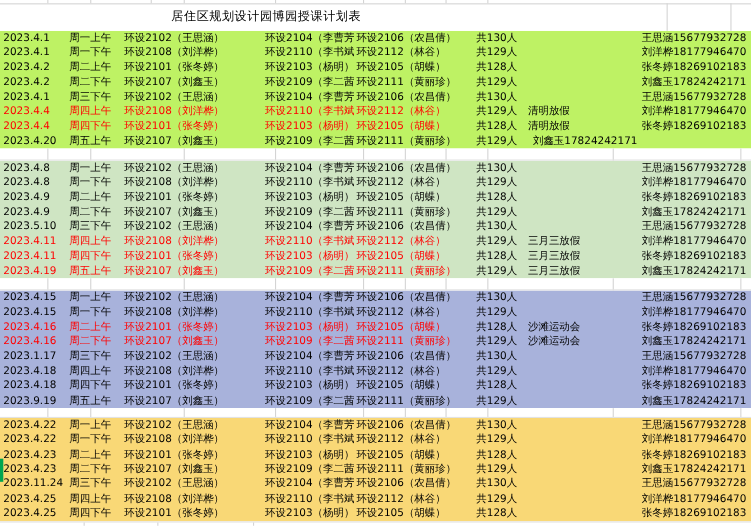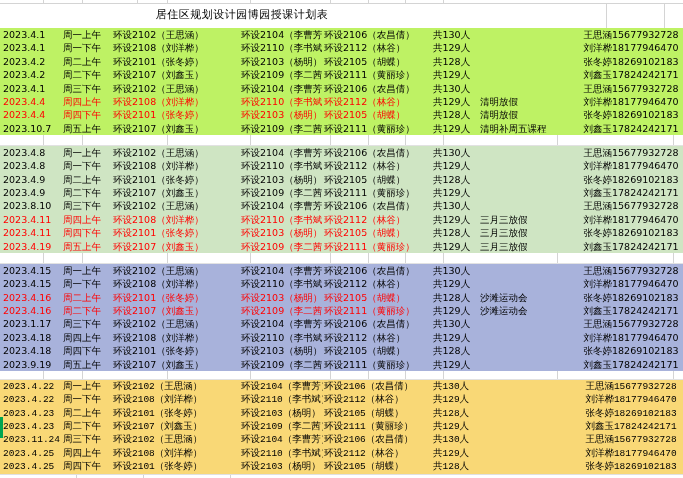--- a/index.html
+++ b/index.html
@@ -134,27 +134,26 @@
           <div class="cell c-date">2023.4.4</div>
           <div class="cell c-day">周四下午</div>
           <div class="cell c-c1">环设2101（张冬婷）</div>
           <div class="cell c-c2">环设2103（杨明）</div>
           <div class="cell c-c3">环设2105（胡蝶）</div>
           <div class="cell c-count">共128人</div>
           <div class="cell c-note">清明放假</div>
           <div class="cell c-contact">张冬婷18269102183</div>
         </div>
         <div class="row">
-          <div class="cell c-date">2023.10.7</div>
+          <div class="cell c-date">2023.4.20</div>
           <div class="cell c-day">周五上午</div>
           <div class="cell c-c1">环设2107（刘鑫玉）</div>
           <div class="cell c-c2">环设2109（李二茜）</div>
           <div class="cell c-c3">环设2111（黄丽珍）</div>
           <div class="cell c-count">共129人</div>
-          <div class="cell c-note">清明补周五课程</div>
           <div class="cell c-contact">刘鑫玉17824242171</div>
         </div>
       </div>
       <div class="gap" style="height: 10.8px;">
         <div class="vline" style="left: 43px;"></div>
         <div class="vline" style="left: 82px;"></div>
         <div class="vline" style="left: 167px;"></div>
         <div class="vline" style="left: 250px;"></div>
         <div class="vline" style="left: 330px;"></div>
         <div class="vline" style="left: 368px;"></div>
@@ -199,21 +198,21 @@
           <div class="cell c-date">2023.4.9</div>
           <div class="cell c-day">周二下午</div>
           <div class="cell c-c1">环设2107（刘鑫玉）</div>
           <div class="cell c-c2">环设2109（李二茜）</div>
           <div class="cell c-c3">环设2111（黄丽珍）</div>
           <div class="cell c-count">共129人</div>
           <div class="cell c-note"></div>
           <div class="cell c-contact">刘鑫玉17824242171</div>
         </div>
         <div class="row">
-          <div class="cell c-date">2023.8.10</div>
+          <div class="cell c-date">2023.5.10</div>
           <div class="cell c-day">周三下午</div>
           <div class="cell c-c1">环设2102（王思涵）</div>
           <div class="cell c-c2">环设2104（李曹芳）</div>
           <div class="cell c-c3">环设2106（农昌倩）</div>
           <div class="cell c-count">共130人</div>
           <div class="cell c-note"></div>
           <div class="cell c-contact">王思涵15677932728</div>
         </div>
         <div class="row red">
           <div class="cell c-date">2023.4.11</div>
@@ -347,21 +346,21 @@
         <div class="vline" style="left: 167px;"></div>
         <div class="vline" style="left: 250px;"></div>
         <div class="vline" style="left: 330px;"></div>
         <div class="vline" style="left: 368px;"></div>
         <div class="vline" style="left: 405px;"></div>
         <div class="vline" style="left: 443px;"></div>
         <div class="vline" style="left: 557px;"></div>
         <div class="vline" style="left: 673px;"></div>
         <div class="hline"></div>
       </div>
-      <div class="section" style="background: rgb(249, 216, 118); font-family: Liberation Mono, monospace;">
+      <div class="section" style="background: rgb(249, 216, 118);">
         <div class="row">
           <div class="cell c-date">2023.4.22</div>
           <div class="cell c-day">周一上午</div>
           <div class="cell c-c1">环设2102（王思涵）</div>
           <div class="cell c-c2">环设2104（李曹芳）</div>
           <div class="cell c-c3">环设2106（农昌倩）</div>
           <div class="cell c-count">共130人</div>
           <div class="cell c-note"></div>
           <div class="cell c-contact">王思涵15677932728</div>
         </div>

